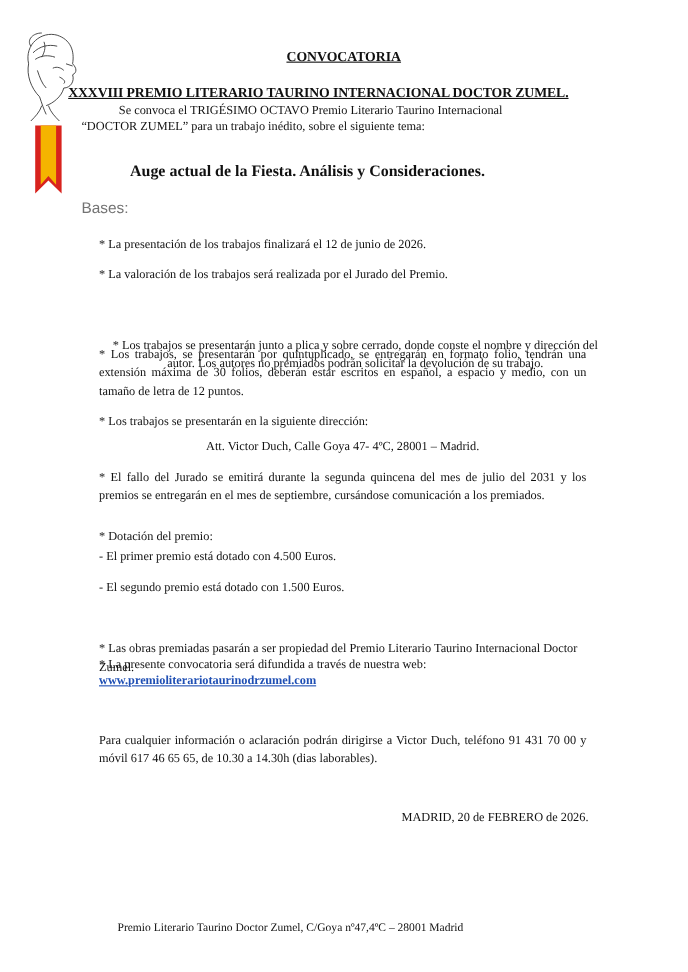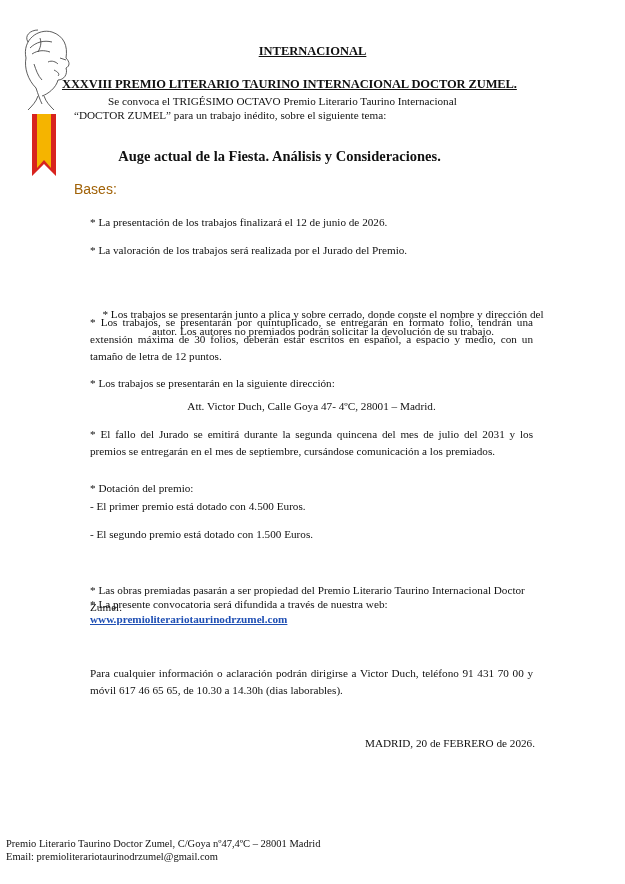--- a/index.html
+++ b/index.html
@@ -20,32 +20,32 @@
     .intro {
       left: 74px; top: 94px; width: 390px; font-size: 11.2px; line-height: 14px;
     }
     .intro .indent { display: inline-block; width: 34px; }
     .theme {
       left: 0; width: 559px; top: 148px; text-align: center;
       font-weight: bold; font-size: 14.5px;
     }
     .bases {
       left: 74px; top: 181px; font-family: "Liberation Sans", sans-serif;
-      font-size: 14px; color: #a16207; text-align: center;
+      font-size: 14px; color: #737373; text-align: center;
     }
     .para {
       left: 90px; width: 443px; font-size: 11.2px; line-height: 17px;
       text-align: justify;
     }
     .para.center { text-align: center; }
     .para.nojust { text-align: left; }
     .link { color: #1f4fb4; font-weight: bold; text-decoration: underline; }
     .date { right: 90px; top: 737px; font-size: 11.2px; }
     .footer {
-      left: 6px; width: 496px; top: 837px; text-align: left;
+      left: 16px; width: 496px; top: 837px; text-align: center;
       font-size: 10.5px; line-height: 13px;
     }
   </style>
 </head>
 <body>
 
 <div class="logo">
   <svg width="70" height="160" viewBox="0 0 70 160">
 
     <g fill="none" stroke="#333" stroke-width="0.8">
@@ -61,21 +61,21 @@
       <path d="M36 78 C38 84, 42 88, 46 92"></path>
       <path d="M32 20 C34 26, 32 30, 30 34"></path>
       <path d="M52 40 L58 42"></path>
     </g>
 
     <polygon points="24,96 48,96 48,158 36,146 24,158" fill="#d8231e"></polygon>
     <polygon points="29,96 43,96 43,150 36,142 29,150" fill="#f5b400"></polygon>
   </svg>
 </div>
 
-<div class="abs title">INTERNACIONAL</div>
+<div class="abs title">CONVOCATORIA</div>
 <div class="abs subtitle">XXXVIII PREMIO LITERARIO TAURINO INTERNACIONAL DOCTOR ZUMEL.</div>
 
 <div class="abs intro"><span class="indent"></span><span>Se convoca el TRIGÉSIMO OCTAVO Premio Literario Taurino Internacional “DOCTOR ZUMEL” para un trabajo inédito, sobre el siguiente tema:</span></div>
 
 <div class="abs theme">Auge actual de la Fiesta. Análisis y Consideraciones.</div>
 
 <div class="abs bases">Bases:</div>
 
 <div class="abs para nojust" style="top:214px;">* La presentación de los trabajos finalizará el 12 de junio de 2026.</div>
 <div class="abs para nojust" style="top:242px;">* La valoración de los trabajos será realizada por el Jurado del Premio.</div>
@@ -90,14 +90,13 @@
 <div class="abs para nojust" style="top:554px;margin-top:28px;">* Las obras premiadas pasarán a ser propiedad del Premio Literario Taurino Internacional Doctor Zumel.</div>
 <div class="abs para nojust" style="top:596px;">* La presente convocatoria será difundida a través de nuestra web:</div>
 <a class="abs para nojust link" style="top:611px;" href="#">www.premioliterariotaurinodrzumel.com</a>
 
 <div class="abs para" style="top:665px;">Para cualquier información o aclaración podrán dirigirse a Victor Duch, teléfono 91 431 70 00 y móvil 617 46 65 65, de 10.30 a 14.30h (dias laborables).</div>
 
 <div class="abs date">MADRID, 20 de FEBRERO de 2026.</div>
 
 <div class="abs footer">
   <div>Premio Literario Taurino Doctor Zumel, C/Goya nº47,4ºC – 28001 Madrid</div>
-  <div>Email: premioliterariotaurinodrzumel@gmail.com</div>
 </div>
 
 </body></html>

